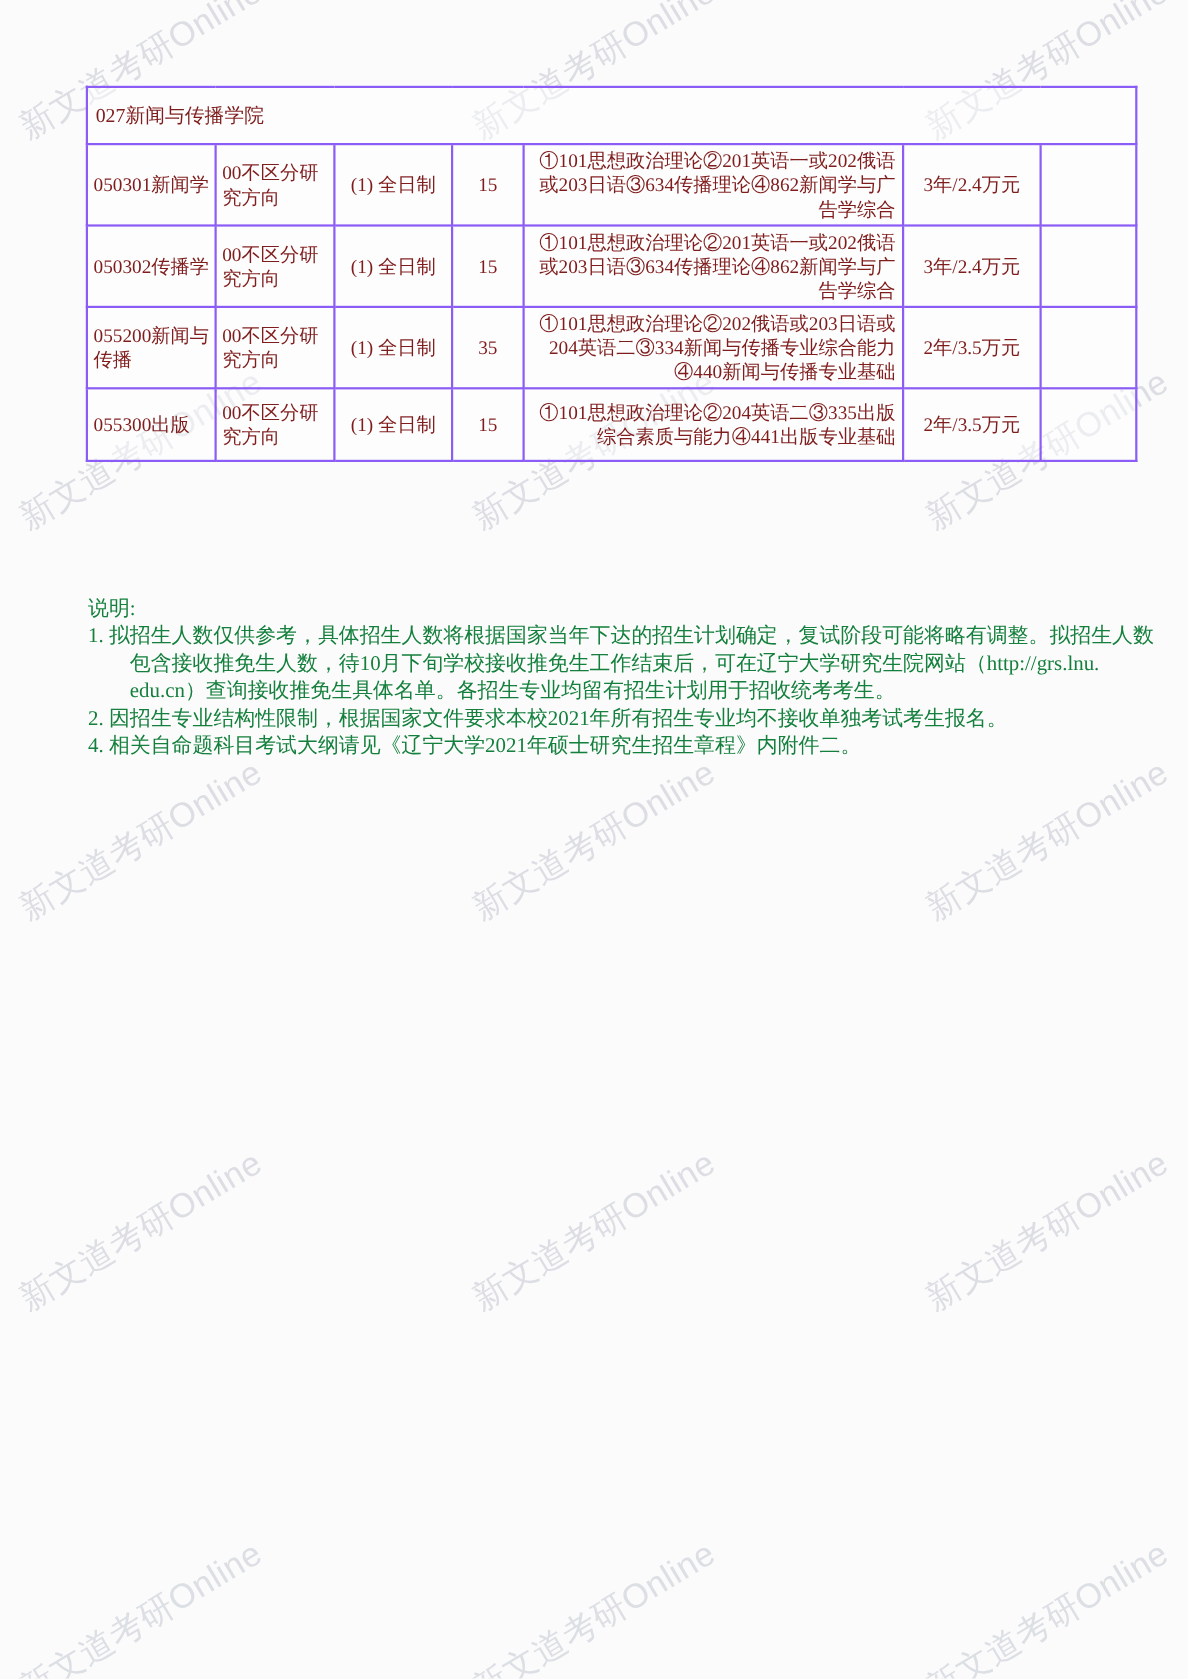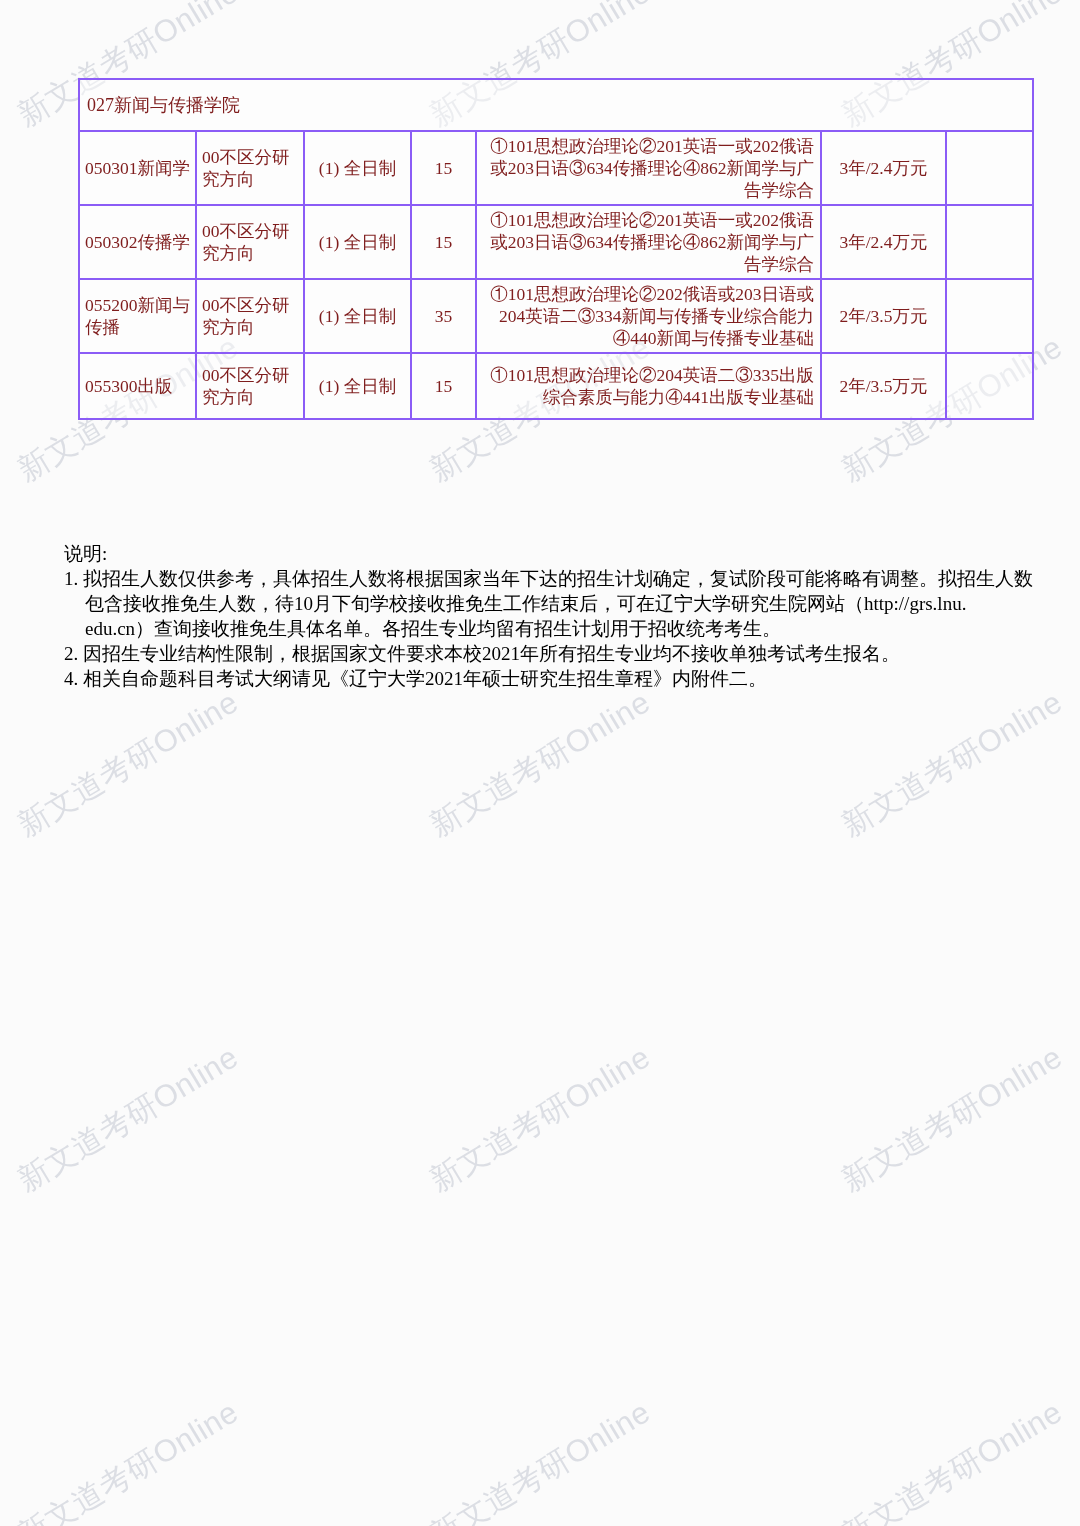--- a/index.html
+++ b/index.html
@@ -31,25 +31,25 @@
   }
   td.section-header{height:42px;text-align:left;padding:4px 7px;font-size:18px;}
   tr.data-row td{height:58px;}
   td.c1,td.c2{text-align:left;padding:3px 5px;word-break:break-all;}
   td.c3,td.c4,td.c6{text-align:center;padding:3px 2px;white-space:nowrap;}
   td.c5{text-align:right;padding:3px 6px;}
   td.c5 .subj-line{white-space:nowrap;}
   td.c7{background:rgba(255,255,255,.45);}
   
   .notes{
-    position:absolute;left:64px;top:541px;width:960px;z-index:1;
-    color:#000000;font-size:19px;line-height:25px;
+    position:absolute;left:80px;top:541px;width:960px;z-index:1;
+    color:#15803d;font-size:19px;line-height:25px;
   }
   .notes .note-line{white-space:nowrap;}
-  .notes .note-line.cont{margin-left:21px;}
+  .notes .note-line.cont{margin-left:38px;}
 </style>
 </head>
 <body>
 
 <div id="watermark-layer">
     <div class="watermark" style="left: 3px; top: 33px;">新文道考研Online</div>
     <div class="watermark" style="left: 415px; top: 33px;">新文道考研Online</div>
     <div class="watermark" style="left: 827px; top: 33px;">新文道考研Online</div>
     <div class="watermark" style="left: 3px; top: 388px;">新文道考研Online</div>
     <div class="watermark" style="left: 415px; top: 388px;">新文道考研Online</div>

